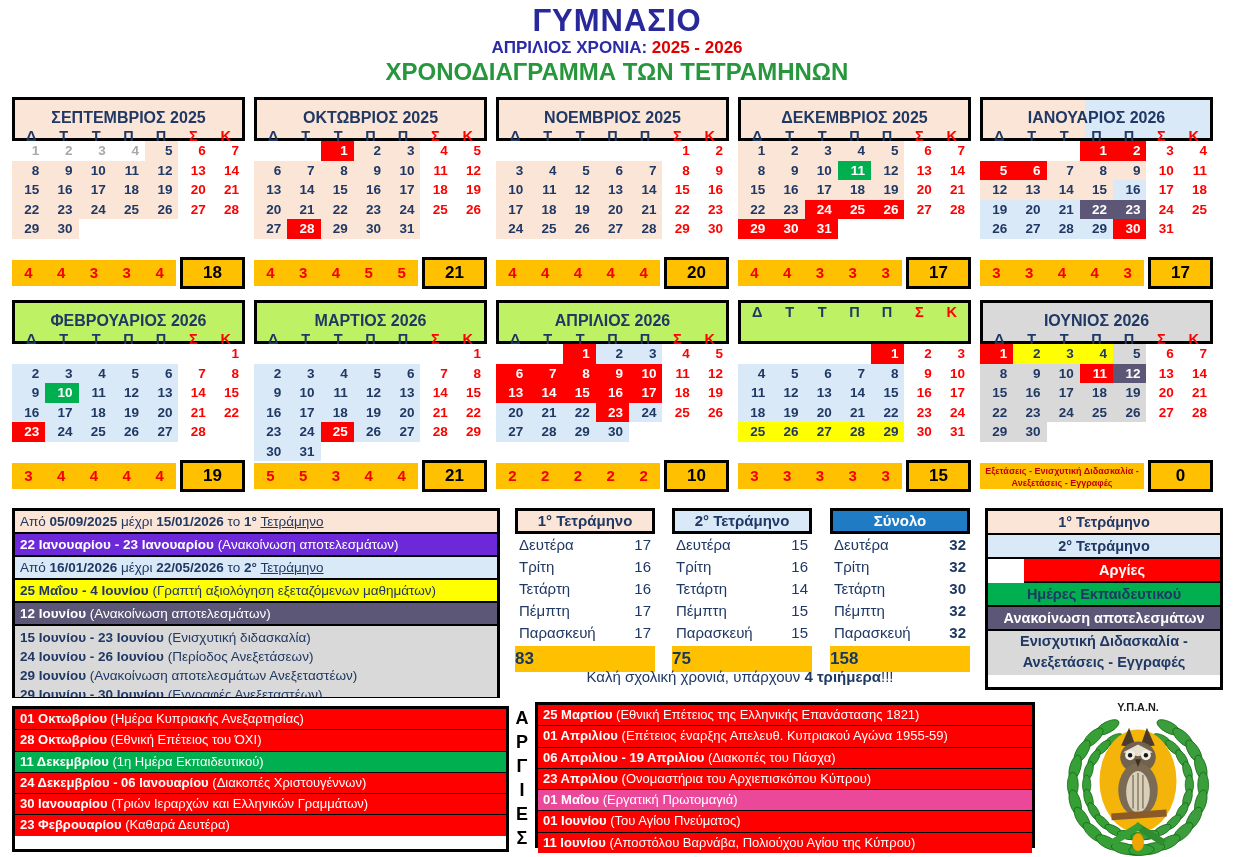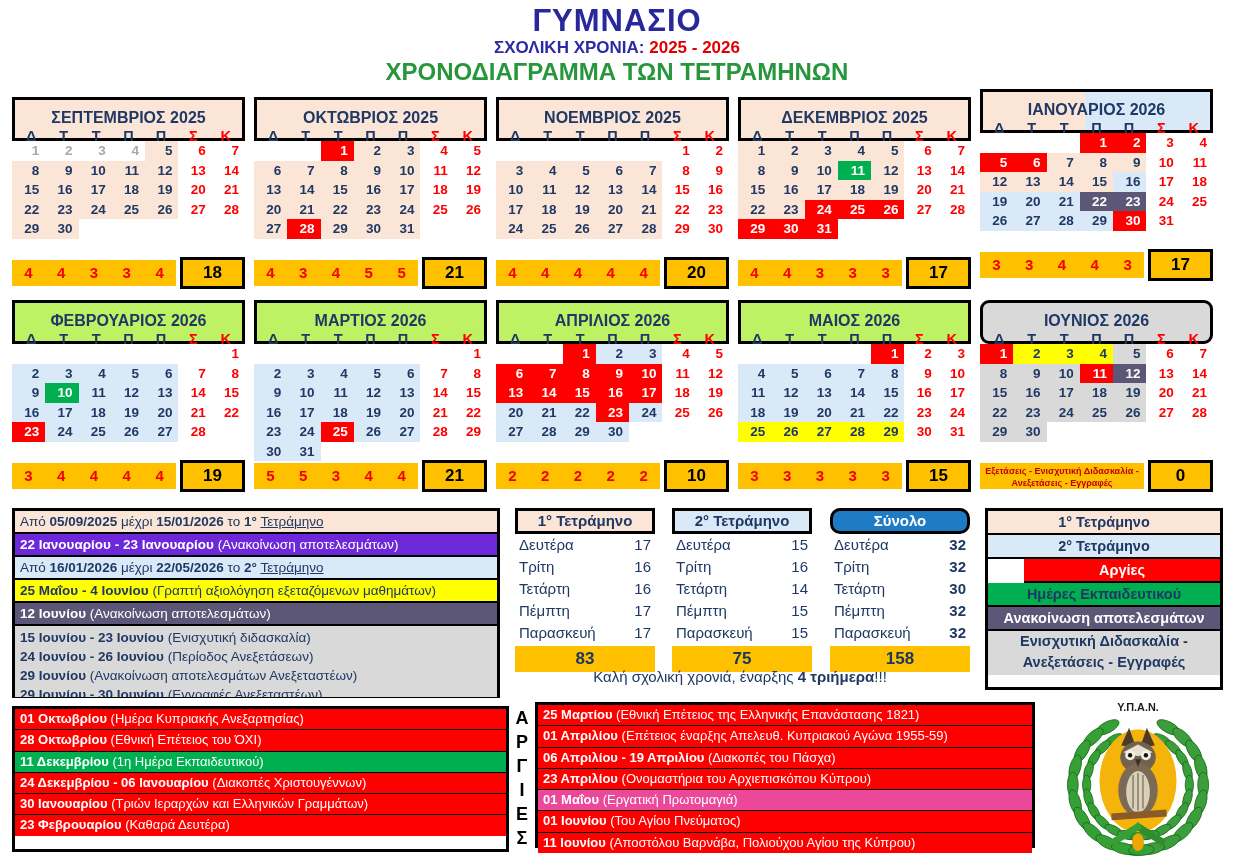--- a/index.html
+++ b/index.html
@@ -7,21 +7,21 @@
   .page{position:relative;width:1234px;height:857px;background:#fff;}
   .hdr{position:absolute;top:4px;left:0;width:100%;text-align:center;}
   .hdr .t1{font-size:31px;font-weight:bold;color:#28289B;line-height:33px;letter-spacing:1px;}
   .hdr .t2{font-size:17px;font-weight:bold;color:#2B2BA6;line-height:21px;}
   .hdr .t2 .red{color:#E00000;}
   .hdr .t3{font-size:24px;font-weight:bold;color:#27963C;line-height:28px;}
 
   
   .cal{position:absolute;width:233px;height:192px;}
   .cal-head{border:3px solid #000;height:44px;box-sizing:border-box;}
-  .head-t1{background:#FBE5D6;} .head-t2{background:#bef264;} .head-gray{background:#D9D9D9;border-radius:9px;}
+  .head-t1{background:#FBE5D6;} .head-t2{background:#bef264;} .head-gray{background:#D9D9D9;}
   .head-split{background:linear-gradient(90deg,#FBE5D6 0 45%,#D9E9F7 45% 100%);}
   .cal-title{font-size:16px;font-weight:bold;color:#1F3864;text-align:center;line-height:19px;padding-top:8px;}
   .cal-days{display:flex;height:18px;}
   .cal-days span{flex:1;text-align:center;font-size:14.5px;font-weight:bold;color:#1F3864;line-height:18px;}
   .cal-days span.wkend{color:#FF0000;}
   .week{display:flex;height:19.5px;}
   .cell{flex:1;text-align:right;padding-right:6px;font-size:13.5px;font-weight:bold;line-height:19.5px;box-sizing:border-box;}
   .s-t1{background:#FBE5D6;color:#1F3864;} .s-t2{background:#D9E9F7;color:#1F3864;}
   .s-we{background:#fff;color:#FF0000;} .s-hol{background:#FF0000;color:#fff;}
   .s-edu{background:#00B050;color:#fff;} .s-exam{background:#FFFF00;color:#1F3864;}
@@ -43,21 +43,21 @@
   .sum-gray .gline{height:19px;line-height:19px;font-size:13.5px;white-space:nowrap;}
   .seg-b{font-weight:bold;} .seg-u{text-decoration:underline;}
 
   
   .ttab{position:absolute;top:508px;width:140px;}
   .ttab-head{border:3px solid #000;box-sizing:border-box;height:26px;text-align:center;font-size:15px;font-weight:bold;line-height:20px;}
   .ttab-row{display:flex;height:22px;line-height:22px;font-size:15px;color:#1F3864;}
   .ttab-row .lbl{flex:1;text-align:left;padding-left:4px;}
   .ttab-row .val{width:30px;text-align:right;padding-right:4px;}
   .val-b{font-weight:bold;}
-  .ttab-total{height:26px;background:#FFC000;text-align:center;font-size:17px;font-weight:bold;color:#17375E;line-height:26px;margin-top:2px;}
+  .ttab-total{height:26px;background:#FFC000;text-align:left;font-size:17px;font-weight:bold;color:#17375E;line-height:26px;margin-top:2px;}
 
   .msg{position:absolute;top:668px;left:505px;width:470px;text-align:center;font-size:15px;color:#1F3864;}
   .msg .b{font-weight:bold;}
 
   
   #legend{position:absolute;left:985px;top:508px;width:238px;height:182px;background:#fff;}
   .leg-row{height:22px;line-height:22px;text-align:center;font-size:14.5px;font-weight:bold;border-bottom:2px solid #000;}
   .leg-tall{height:44px;line-height:21px;border-bottom:none;}
 
   
@@ -72,21 +72,21 @@
 
   #logo{position:absolute;left:1043px;top:698px;width:190px;height:158px;}
 </style>
 </head>
 <body>
 
 <div class="page">
 
   <div class="hdr">
     <div class="t1">ΓΥΜΝΑΣΙΟ</div>
-    <div class="t2"><span>ΣΧΟΛΙΚΗ ΧΡΟΝΙΑ:</span> <span class="red">2025 - 2026</span></div>
+    <div class="t2"><span>ΑΠΡΙΛΙΟΣ ΧΡΟΝΙΑ:</span> <span class="red">2025 - 2026</span></div>
     <div class="t3">ΧΡΟΝΟΔΙΑΓΡΑΜΜΑ ΤΩΝ ΤΕΤΡΑΜΗΝΩΝ</div>
   </div>
 
   <div id="cal-grid">
       <div class="cal" style="left: 12px; top: 97px;">
         <div class="cal-head head-t1">
           <div class="cal-title">ΣΕΠΤΕΜΒΡΙΟΣ 2025</div>
           <div class="cal-days">
             <span>Δ</span>
             <span>Τ</span>
@@ -353,21 +353,21 @@
         </div>
         <div class="counts">
           <span>4</span>
           <span>4</span>
           <span>3</span>
           <span>3</span>
           <span>3</span>
         </div>
         <div class="cal-total">17</div>
       </div>
-      <div class="cal" style="left: 980px; top: 89px;">
+      <div class="cal" style="left: 980px; top: 97px;">
         <div class="cal-head head-split">
           <div class="cal-title">ΙΑΝΟΥΑΡΙΟΣ 2026</div>
           <div class="cal-days">
             <span>Δ</span>
             <span>Τ</span>
             <span>Τ</span>
             <span>Π</span>
             <span>Π</span>
             <span class="wkend">Σ</span>
             <span class="wkend">Κ</span>
@@ -640,21 +640,20 @@
           <span>2</span>
           <span>2</span>
           <span>2</span>
           <span>2</span>
           <span>2</span>
         </div>
         <div class="cal-total">10</div>
       </div>
       <div class="cal" style="left: 738px; top: 300px;">
         <div class="cal-head head-t2">
-          <div class="cal-title">ΜΑΙΟΣ 2026</div>
           <div class="cal-days">
             <span>Δ</span>
             <span>Τ</span>
             <span>Τ</span>
             <span>Π</span>
             <span>Π</span>
             <span class="wkend">Σ</span>
             <span class="wkend">Κ</span>
           </div>
         </div>
@@ -836,21 +835,21 @@
           <span class="lbl">Πέμπτη</span>
           <span class="val">15</span>
         </div>
         <div class="ttab-row">
           <span class="lbl">Παρασκευή</span>
           <span class="val">15</span>
         </div>
         <div class="ttab-total">75</div>
       </div>
       <div class="ttab" style="left: 830px;">
-        <div class="ttab-head" style="background: rgb(31, 124, 196); color: rgb(255, 255, 255); border-radius: 10px;">Σύνολο</div>
+        <div class="ttab-head" style="background: rgb(31, 124, 196); color: rgb(255, 255, 255);">Σύνολο</div>
         <div class="ttab-row">
           <span class="lbl">Δευτέρα</span>
           <span class="val val-b">32</span>
         </div>
         <div class="ttab-row">
           <span class="lbl">Τρίτη</span>
           <span class="val val-b">32</span>
         </div>
         <div class="ttab-row">
           <span class="lbl">Τετάρτη</span>
@@ -861,21 +860,21 @@
           <span class="val val-b">32</span>
         </div>
         <div class="ttab-row">
           <span class="lbl">Παρασκευή</span>
           <span class="val val-b">32</span>
         </div>
         <div class="ttab-total">158</div>
       </div>
     </div>
 
-  <div class="msg"><span>Καλή σχολική χρονιά, έναρξης </span><span class="b">4 τριήμερα</span><span>!!!</span></div>
+  <div class="msg"><span>Καλή σχολική χρονιά, υπάρχουν </span><span class="b">4 τριήμερα</span><span>!!!</span></div>
 
   <div id="legend" class="box">
       <div class="leg-row" style="background: rgb(251, 229, 214); color: rgb(31, 56, 100);">1° Τετράμηνο</div>
       <div class="leg-row" style="background: rgb(217, 233, 247); color: rgb(31, 56, 100);">2° Τετράμηνο</div>
       <div class="leg-row" style="background: rgb(255, 0, 0); color: rgb(255, 255, 255); margin-left: 36px;">Αργίες</div>
       <div class="leg-row" style="background: rgb(0, 176, 80); color: rgb(31, 56, 100);">Ημέρες Εκπαιδευτικού</div>
       <div class="leg-row" style="background: rgb(92, 86, 119); color: rgb(255, 255, 255);">Ανακοίνωση αποτελεσμάτων</div>
       <div class="leg-row leg-tall" style="background: rgb(217, 217, 217); color: rgb(31, 56, 100);">Ενισχυτική Διδασκαλία - Ανεξετάσεις - Εγγραφές</div>
     </div>
 

